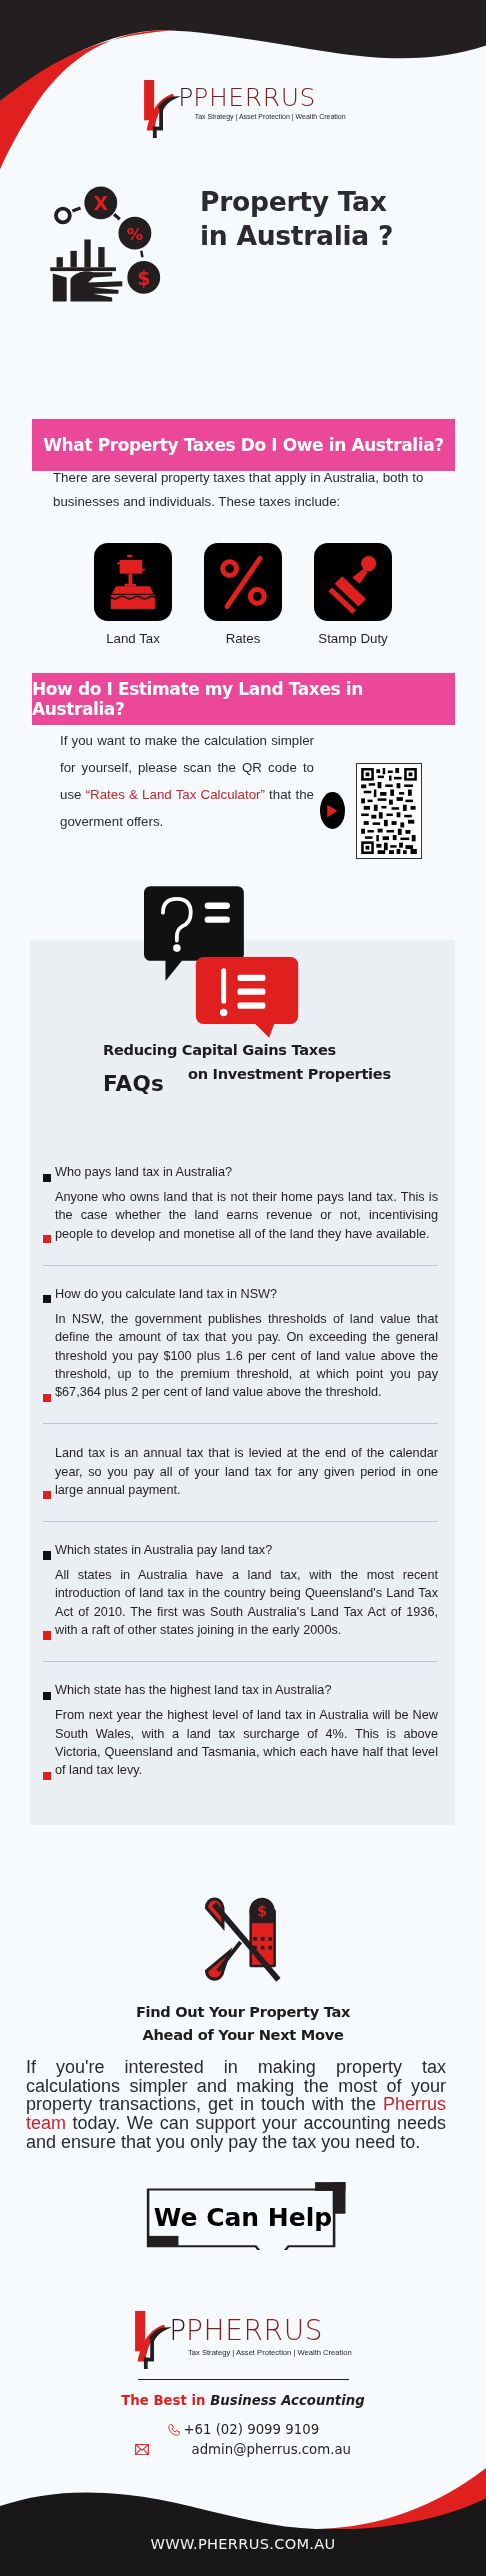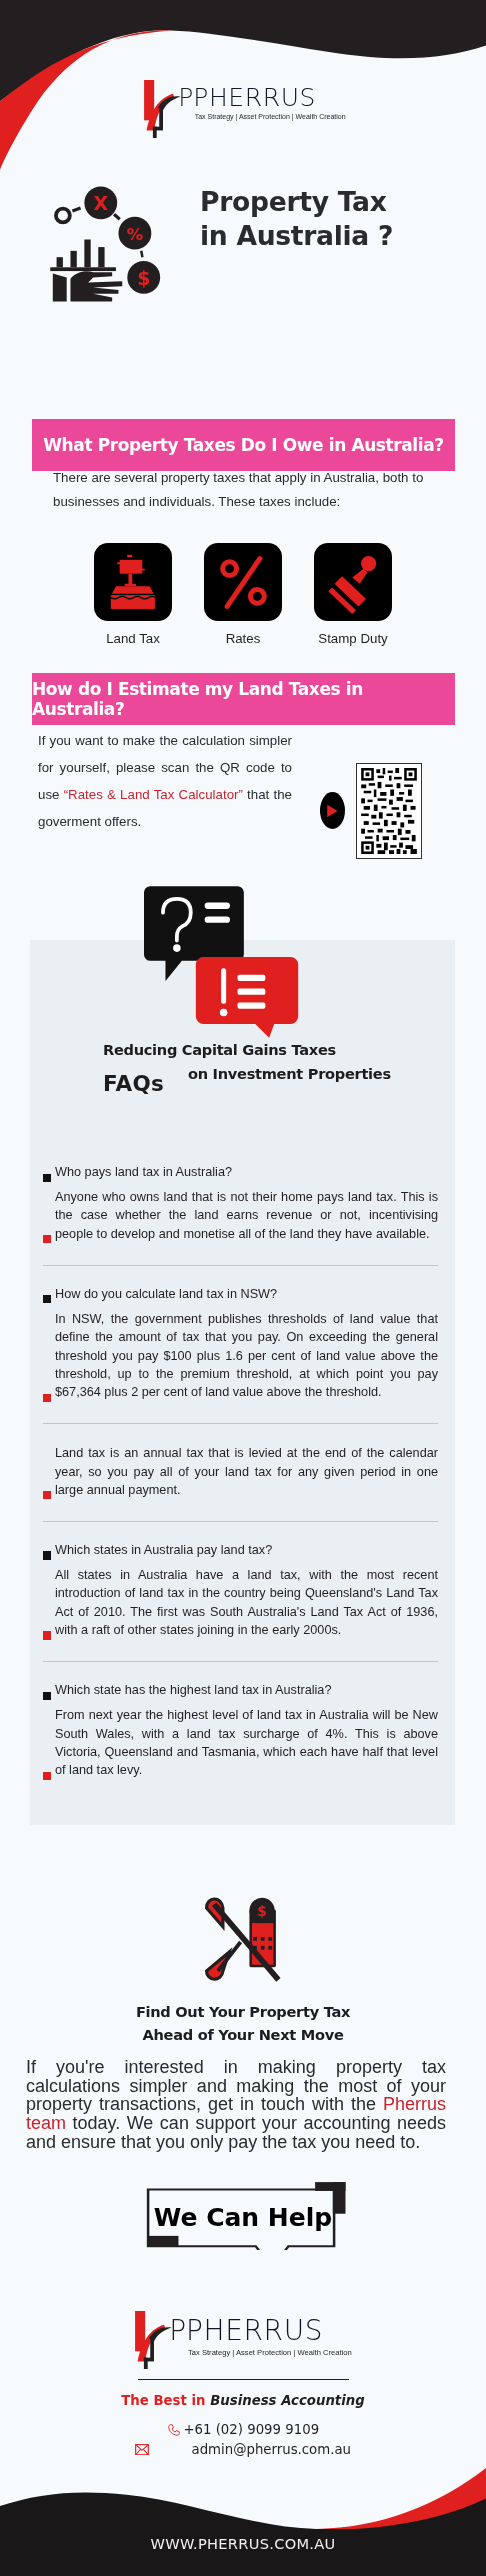--- a/index.html
+++ b/index.html
@@ -8,40 +8,40 @@
   .abs { position: absolute; }
 
   
   .wave-top { left: 0; top: 0; width: 486px; height: 171px; }
   .wave-bottom { left: 0; top: 2468px; width: 486px; height: 108px; }
 
   
   .logo { display: flex; align-items: flex-start; }
   .logo-mark { position: relative; width: 38px; height: 58px; }
   .logo-text { display: flex; flex-direction: column; margin-left: 0; }
-  .logo-word { font-family: "DejaVu Sans", sans-serif; font-weight: 300; color: #0f172a; letter-spacing: 0.6px; line-height: 1; }
+  .logo-word { font-family: "DejaVu Sans", sans-serif; font-weight: 300; color: #7f1d1d; letter-spacing: 0.6px; line-height: 1; }
   .logo-tag { font-family: "Liberation Sans", sans-serif; color: #231f20; white-space: nowrap; }
 
   
   .hero-title { left: 200px; top: 185px; font-family: "DejaVu Sans", sans-serif; font-weight: bold; color: #2a2a30; }
   .hero-title .l1 { font-size: 21.5px; line-height: 28px; letter-spacing: -0.3px; }
   .hero-title .l2 { font-size: 26.6px; line-height: 34px; letter-spacing: -0.3px; }
 
   
   .banner { left: 32px; width: 423px; height: 52px; background: #ec4899; color: #fff; display: flex; align-items: center; justify-content: center; font-family: "DejaVu Sans", sans-serif; font-weight: bold; font-size: 17px; letter-spacing: -0.4px; }
 
   .body-text { font-family: "Liberation Sans", sans-serif; color: #2b2b2b; }
   .intro { left: 53px; top: 466px; width: 380px; font-size: 13.3px; line-height: 24px; }
 
   .tax-icons { left: 0; top: 543px; width: 486px; display: flex; justify-content: center; gap: 30px; }
   .tax-item { width: 80px; display: flex; flex-direction: column; align-items: center; }
   .tax-tile { width: 78px; height: 78px; background: #000; border-radius: 14px; display: flex; align-items: center; justify-content: center; }
   .tax-label { margin-top: 10px; font-size: 13.3px; color: #231f20; white-space: nowrap; }
 
-  .qr-text { left: 38px; top: 727px; width: 254px; font-size: 13.3px; line-height: 27px; text-align: justify; }
+  .qr-text { left: 60px; top: 727px; width: 254px; font-size: 13.3px; line-height: 27px; text-align: justify; }
   .qr-text .red { color: #c8232c; }
   .play-btn { left: 320px; top: 792px; width: 25px; height: 37px; border-radius: 50%; background: #000; display: flex; align-items: center; justify-content: center; }
   .qr-box { left: 356px; top: 763px; width: 66px; height: 96px; border: 1.3px solid #333; background: #fff; padding: 3.8px; }
 
   
   .faq-panel { left: 30px; top: 940px; width: 425px; height: 885px; background: #e9eff3; }
   .faq-title { left: 103px; top: 1071px; font-family: "DejaVu Sans", sans-serif; font-weight: bold; font-size: 21.5px; color: #1d1d1d; letter-spacing: 0.3px; }
   .faq-sub { left: 103px; top: 1120px; font-family: "DejaVu Sans", sans-serif; font-weight: bold; font-size: 14.6px; color: #1d1d1d; line-height: 24px; letter-spacing: -0.3px; }
   .faq-sub .l2 { padding-left: 85px; }
 

